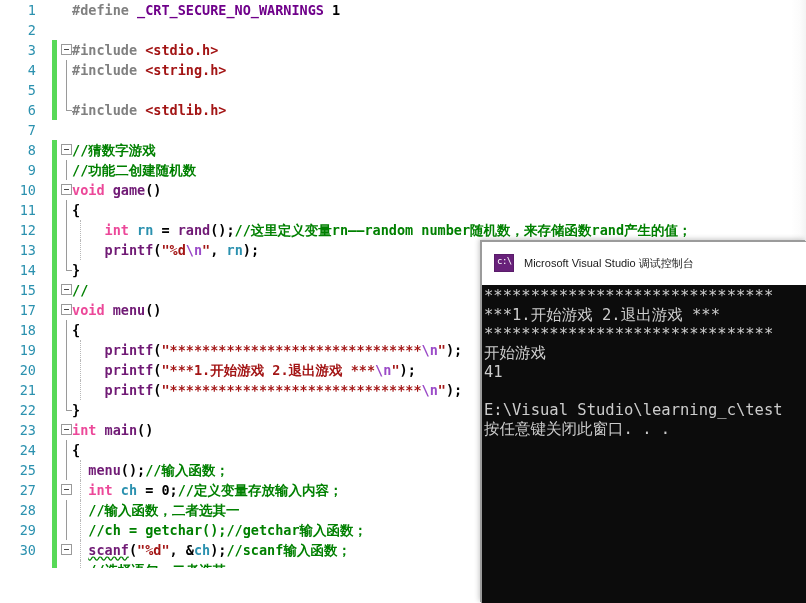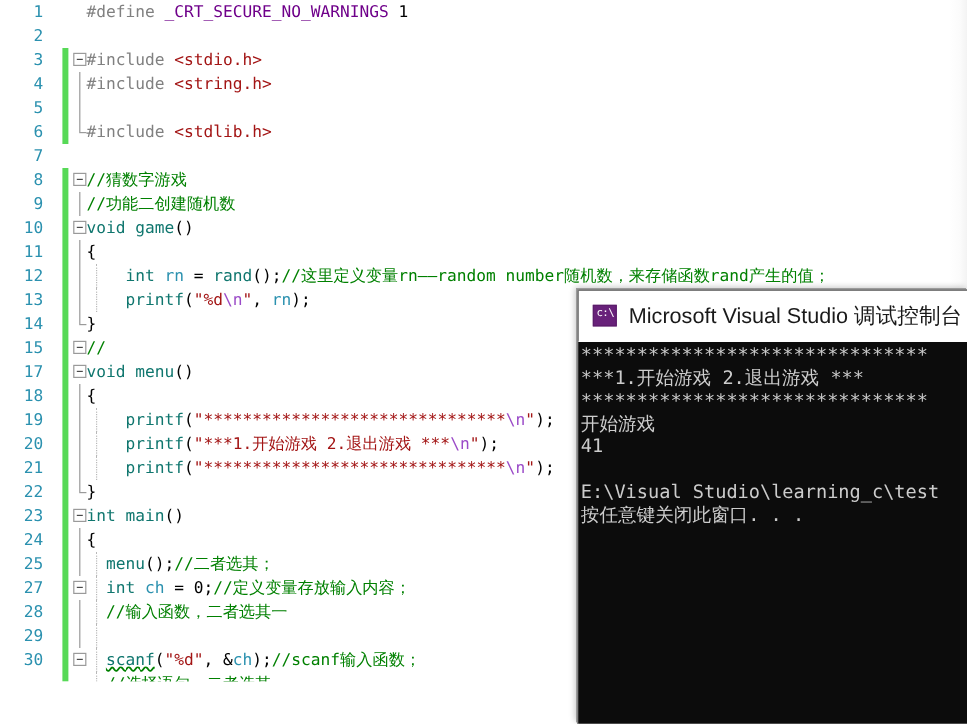--- a/index.html
+++ b/index.html
@@ -99,28 +99,29 @@
     width: 1px;
     height: 20px;
     border-left: 1px dotted #b8b8b8;
   }
 
   .codetext {
     position: absolute;
     left: 72px;
     top: 0;
     white-space: pre;
+    font-weight: bold;
   }
 
   
   .t-plain   { color: #000000; }
   .t-pre     { color: #808080; }
   .t-macro   { color: #6f008a; }
-  .t-key     { color: #0f766e; }
-  .t-func    { color: #0f766e; }
+  .t-key     { color: #ec4899; }
+  .t-func    { color: #701a75; }
   .t-str     { color: #a31515; }
   .t-esc     { color: #9b4bc8; }
   .t-cmt     { color: #008000; text-align: right; }
   .t-type    { color: #2b91af; margin-top: 40px; }
   .squiggle  {
     text-decoration: underline wavy #008000;
     text-decoration-skip-ink: none;
   }
 
   
@@ -167,21 +168,21 @@
     content: "c:\\";
     position: absolute;
     left: 2px; top: 1px;
     font-family: "DejaVu Sans Mono", monospace;
     font-size: 9px;
     color: #ffffff;
     letter-spacing: -0.5px;
   }
   #console-title {
     font-family: "Liberation Sans", sans-serif;
-    font-size: 18px;
+    font-size: 11px;
     color: #1a1a1a;
     white-space: nowrap;
   }
   #console-body {
     background: #0c0c0c;
     padding: 2px 0 0 2px;
     height: 318px;
     box-sizing: border-box;
   }
   .con-line {
@@ -214,24 +215,24 @@
       <div class="code-line"><div class="lineno">14</div><div class="changebar"></div><div class="outline-line end"></div><div class="codetext"><span class="t-plain">}</span></div></div>
       <div class="code-line"><div class="lineno">15</div><div class="changebar"></div><div class="outline-box"></div><div class="codetext"><span class="t-cmt">//</span></div></div>
       <div class="code-line"><div class="lineno">17</div><div class="changebar"></div><div class="outline-box"></div><div class="codetext"><span class="t-key">void</span><span class="t-plain"> </span><span class="t-func">menu</span><span class="t-plain">()</span></div></div>
       <div class="code-line"><div class="lineno">18</div><div class="changebar"></div><div class="outline-line"></div><div class="codetext"><span class="t-plain">{</span></div></div>
       <div class="code-line"><div class="lineno">19</div><div class="changebar"></div><div class="outline-line"></div><div class="indent-guide"></div><div class="codetext"><span class="t-plain">    </span><span class="t-func">printf</span><span class="t-plain">(</span><span class="t-str">"*******************************</span><span class="t-esc">\n</span><span class="t-str">"</span><span class="t-plain">);</span></div></div>
       <div class="code-line"><div class="lineno">20</div><div class="changebar"></div><div class="outline-line"></div><div class="indent-guide"></div><div class="codetext"><span class="t-plain">    </span><span class="t-func">printf</span><span class="t-plain">(</span><span class="t-str">"***1.开始游戏 2.退出游戏 ***</span><span class="t-esc">\n</span><span class="t-str">"</span><span class="t-plain">);</span></div></div>
       <div class="code-line"><div class="lineno">21</div><div class="changebar"></div><div class="outline-line"></div><div class="indent-guide"></div><div class="codetext"><span class="t-plain">    </span><span class="t-func">printf</span><span class="t-plain">(</span><span class="t-str">"*******************************</span><span class="t-esc">\n</span><span class="t-str">"</span><span class="t-plain">);</span></div></div>
       <div class="code-line"><div class="lineno">22</div><div class="changebar"></div><div class="outline-line end"></div><div class="codetext"><span class="t-plain">}</span></div></div>
       <div class="code-line"><div class="lineno">23</div><div class="changebar"></div><div class="outline-box"></div><div class="codetext"><span class="t-key">int</span><span class="t-plain"> </span><span class="t-func">main</span><span class="t-plain">()</span></div></div>
       <div class="code-line"><div class="lineno">24</div><div class="changebar"></div><div class="outline-line"></div><div class="codetext"><span class="t-plain">{</span></div></div>
-      <div class="code-line"><div class="lineno">25</div><div class="changebar"></div><div class="outline-line"></div><div class="indent-guide"></div><div class="codetext"><span class="t-plain">  </span><span class="t-func">menu</span><span class="t-plain">();</span><span class="t-cmt">//二者选其；</span></div></div>
+      <div class="code-line"><div class="lineno">25</div><div class="changebar"></div><div class="outline-line"></div><div class="indent-guide"></div><div class="codetext"><span class="t-plain">  </span><span class="t-func">menu</span><span class="t-plain">();</span><span class="t-cmt">//输入函数；</span></div></div>
       <div class="code-line"><div class="lineno">27</div><div class="changebar"></div><div class="indent-guide"></div><div class="outline-box"></div><div class="codetext"><span class="t-plain">  </span><span class="t-key">int</span><span class="t-plain"> </span><span class="t-type">ch</span><span class="t-plain"> = 0;</span><span class="t-cmt">//定义变量存放输入内容；</span></div></div>
       <div class="code-line"><div class="lineno">28</div><div class="changebar"></div><div class="outline-line"></div><div class="indent-guide"></div><div class="codetext"><span class="t-plain">  </span><span class="t-cmt">//输入函数，二者选其一</span></div></div>
-      <div class="code-line"><div class="lineno">29</div><div class="changebar"></div><div class="outline-line"></div><div class="indent-guide"></div></div>
+      <div class="code-line"><div class="lineno">29</div><div class="changebar"></div><div class="outline-line"></div><div class="indent-guide"></div><div class="codetext"><span class="t-plain">  </span><span class="t-cmt">//ch = getchar();//getchar输入函数；</span></div></div>
       <div class="code-line"><div class="lineno">30</div><div class="changebar"></div><div class="indent-guide"></div><div class="outline-box"></div><div class="codetext"><span class="t-plain">  </span><span class="t-func squiggle">scanf</span><span class="t-plain">(</span><span class="t-str">"%d"</span><span class="t-plain">, &amp;</span><span class="t-type">ch</span><span class="t-plain">);</span><span class="t-cmt">//scanf输入函数；</span></div></div>
       <div class="code-line" style="height: 8px; overflow: hidden;"><div class="changebar" style="height: 8px;"></div><div class="indent-guide" style="height: 8px;"></div><div class="codetext t-cmt">  //选择语句，二者选其</div></div>
     </div>
   <div id="vscroll"></div>
 </div>
 
 <div id="console-window">
   <div id="console-titlebar">
     <div id="console-icon"></div>
     <div id="console-title">Microsoft Visual Studio 调试控制台</div>

